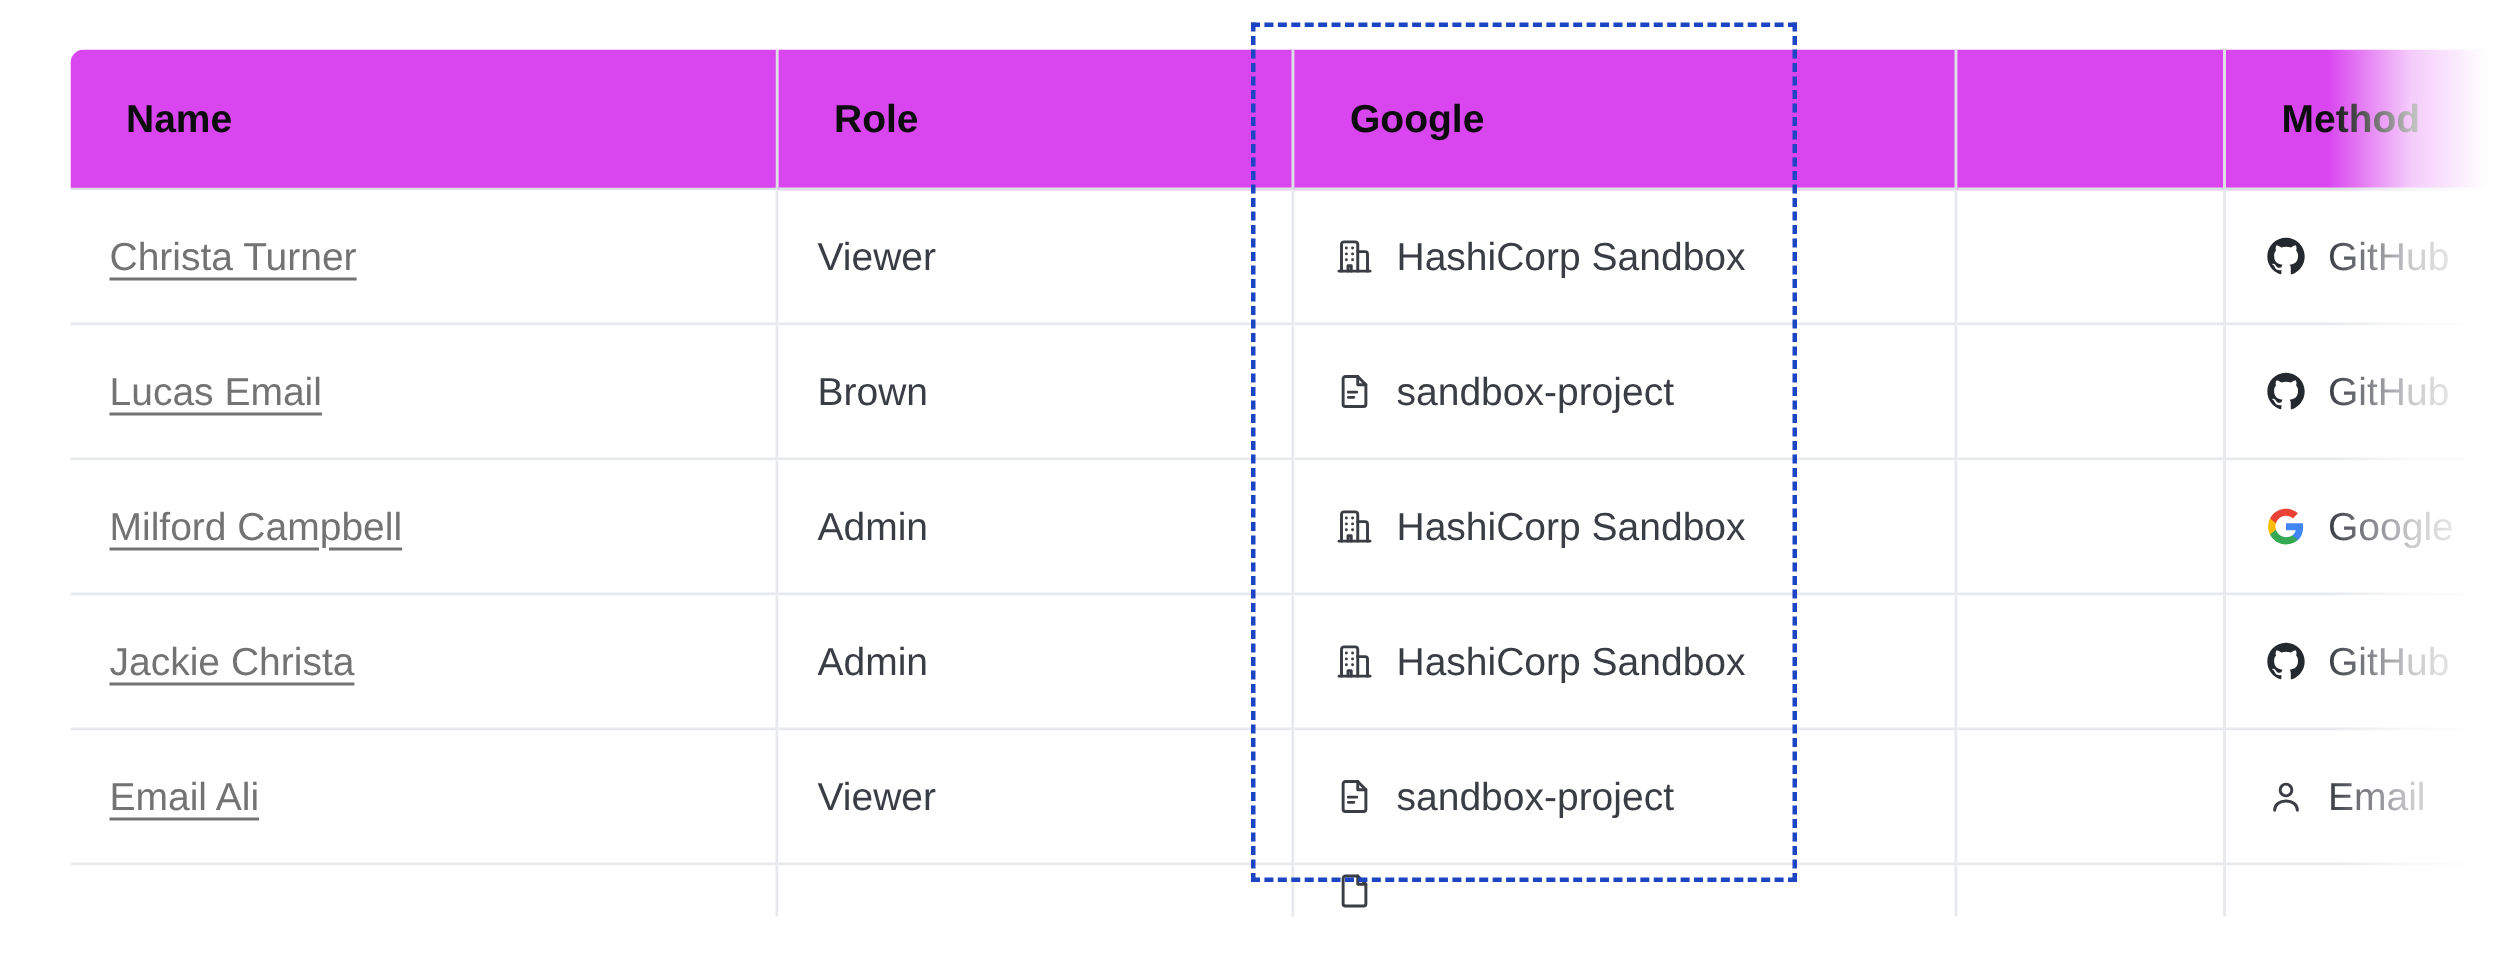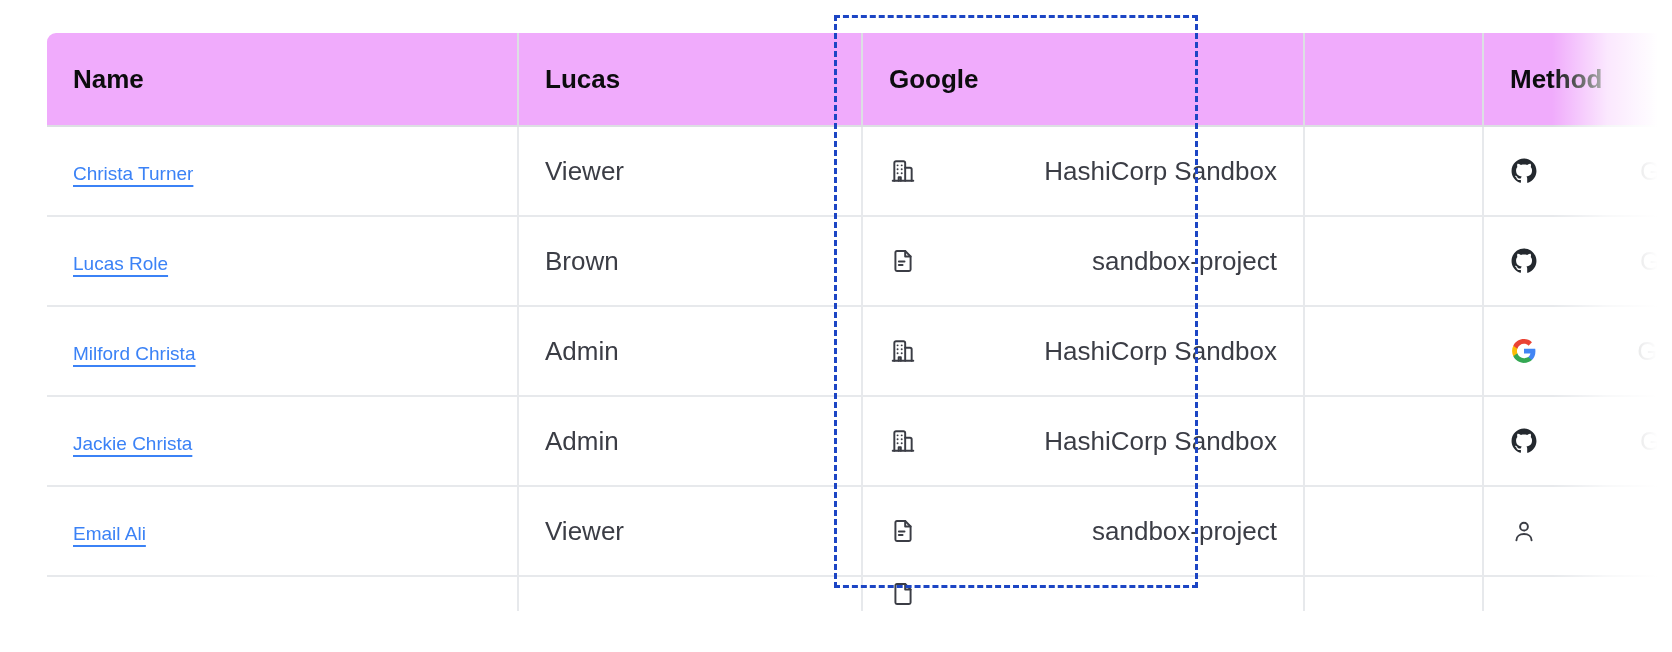--- a/index.html
+++ b/index.html
@@ -38,26 +38,26 @@
 
   
   col.c-name   { width: 472px; }
   col.c-role   { width: 344px; }
   col.c-scope  { width: 442px; }
   col.c-blank  { width: 179px; }
   col.c-method { width: 263px; }
 
   
   thead th {
-    background: #f0abfc;
+    background: #d946ef;
     color: #0c0c0e;
     font-size: 26px;
     font-weight: bold;
     text-align: left;
-    padding: 0 26px;
+    padding: 0 37px;
     height: 92px;
     vertical-align: middle;
     border-bottom: 2px solid #dcdfe3;
     border-right: 2px solid #dcdfe3;
     white-space: nowrap;
   }
   thead th:last-child { border-right: none; }
   thead th.first { border-top-left-radius: 9px; }
 
   
@@ -73,33 +73,32 @@
     font-size: 26px;
   }
   tbody td:last-child { border-right: none; }
 
   tbody tr.partial td {
     height: 34px;
     border-bottom: none;
   }
 
   a.name-link {
-    color: #3b82f6;
+    color: #737373;
     text-decoration: underline;
     text-underline-offset: 5px;
     text-decoration-thickness: 2px;
-    font-size: 19px;
+    font-size: 26px;
     cursor: pointer;
   }
 
   .cell-inline {
     display: flex;
     align-items: center;
     gap: 14px;
-    justify-content: space-between;
   }
   .cell-inline .glyph {
     display: inline-flex;
     align-items: center;
     justify-content: center;
     width: 28px;
     height: 28px;
     flex: 0 0 28px;
   }
   .cell-inline .txt { color: #3b3d45; }
@@ -137,21 +136,21 @@
       <colgroup>
         <col class="c-name">
           <col class="c-role">
           <col class="c-scope">
           <col class="c-blank">
           <col class="c-method">
       </colgroup>
       <thead>
         <tr>
           <th class="first">Name</th>
-          <th>Lucas</th>
+          <th>Role</th>
           <th>Google</th>
           <th></th>
           <th>Method</th>
         </tr>
       </thead>
       <tbody>
 
         <tr>
           <td>
             <a class="name-link">Christa Turner</a>
@@ -179,21 +178,21 @@
                   <path d="M12 .5C5.65.5.5 5.65.5 12c0 5.08 3.29 9.39 7.86 10.91.58.1.79-.25.79-.56v-2.1c-3.2.7-3.88-1.37-3.88-1.37-.52-1.33-1.28-1.69-1.28-1.69-1.05-.72.08-.7.08-.7 1.16.08 1.77 1.19 1.77 1.19 1.03 1.77 2.7 1.26 3.36.96.1-.75.4-1.26.73-1.55-2.56-.29-5.25-1.28-5.25-5.7 0-1.26.45-2.29 1.19-3.1-.12-.29-.52-1.47.11-3.06 0 0 .97-.31 3.18 1.18.92-.26 1.91-.39 2.89-.39.98 0 1.97.13 2.89.39 2.21-1.49 3.18-1.18 3.18-1.18.63 1.59.23 2.77.11 3.06.74.81 1.19 1.84 1.19 3.1 0 4.43-2.69 5.41-5.26 5.69.41.36.78 1.06.78 2.14v3.17c0 .31.21.67.8.56C20.21 21.39 23.5 17.08 23.5 12 23.5 5.65 18.35.5 12 .5z"></path>
                 </svg>
               </span>
               <span class="txt">GitHub</span>
             </span>
           </td>
         </tr>
 
         <tr>
           <td>
-            <a class="name-link">Lucas Role</a>
+            <a class="name-link">Lucas Email</a>
           </td>
           <td>Brown</td>
           <td>
             <span class="cell-inline">
               <span class="glyph">
                 <svg width="26" height="26" viewBox="0 0 24 24" fill="none" stroke="#3b3d45" stroke-width="1.8" stroke-linecap="round" stroke-linejoin="round">
                   <path d="M14 2.8H6.4A1.4 1.4 0 0 0 5 4.2v15.6a1.4 1.4 0 0 0 1.4 1.4h11.2a1.4 1.4 0 0 0 1.4-1.4V7.8z"></path>
                   <path d="M14 2.8v5h5"></path>
                   <path d="M8.2 12.4h5.2M8.2 15.6h3.4"></path>
                 </svg>
@@ -209,21 +208,21 @@
                   <path d="M12 .5C5.65.5.5 5.65.5 12c0 5.08 3.29 9.39 7.86 10.91.58.1.79-.25.79-.56v-2.1c-3.2.7-3.88-1.37-3.88-1.37-.52-1.33-1.28-1.69-1.28-1.69-1.05-.72.08-.7.08-.7 1.16.08 1.77 1.19 1.77 1.19 1.03 1.77 2.7 1.26 3.36.96.1-.75.4-1.26.73-1.55-2.56-.29-5.25-1.28-5.25-5.7 0-1.26.45-2.29 1.19-3.1-.12-.29-.52-1.47.11-3.06 0 0 .97-.31 3.18 1.18.92-.26 1.91-.39 2.89-.39.98 0 1.97.13 2.89.39 2.21-1.49 3.18-1.18 3.18-1.18.63 1.59.23 2.77.11 3.06.74.81 1.19 1.84 1.19 3.1 0 4.43-2.69 5.41-5.26 5.69.41.36.78 1.06.78 2.14v3.17c0 .31.21.67.8.56C20.21 21.39 23.5 17.08 23.5 12 23.5 5.65 18.35.5 12 .5z"></path>
                 </svg>
               </span>
               <span class="txt">GitHub</span>
             </span>
           </td>
         </tr>
 
         <tr>
           <td>
-            <a class="name-link">Milford Christa</a>
+            <a class="name-link">Milford Campbell</a>
           </td>
           <td>Admin</td>
           <td>
             <span class="cell-inline">
               <span class="glyph">
                 <svg width="26" height="26" viewBox="0 0 24 24" fill="none" stroke="#3b3d45" stroke-width="1.8" stroke-linecap="round" stroke-linejoin="round">
                   <path d="M4 21V4.5A1.5 1.5 0 0 1 5.5 3h7A1.5 1.5 0 0 1 14 4.5V21"></path>
                   <path d="M14 9h4.5A1.5 1.5 0 0 1 20 10.5V21"></path>
                   <path d="M2.5 21h19"></path>
                   <path d="M7 6.8h.01M10.8 6.8h.01M7 10.4h.01M10.8 10.4h.01M7 14h.01M10.8 14h.01"></path>

